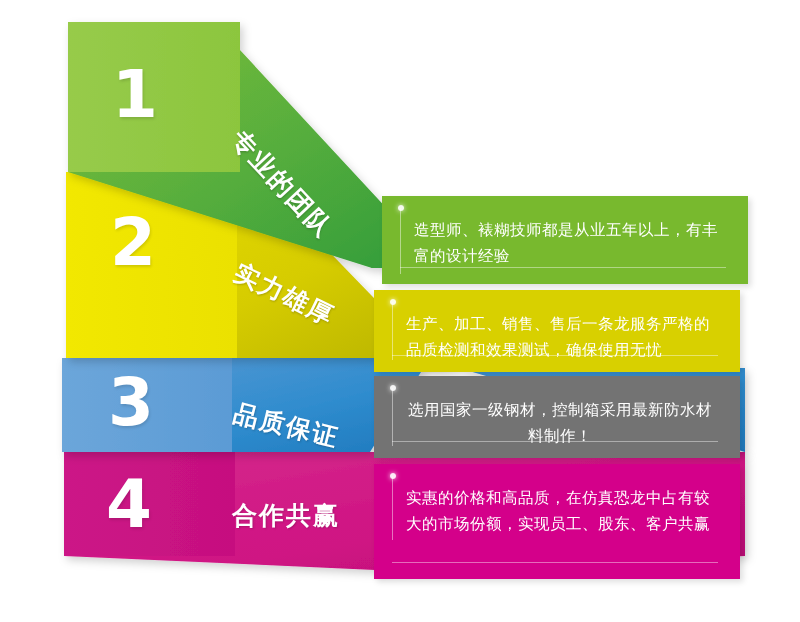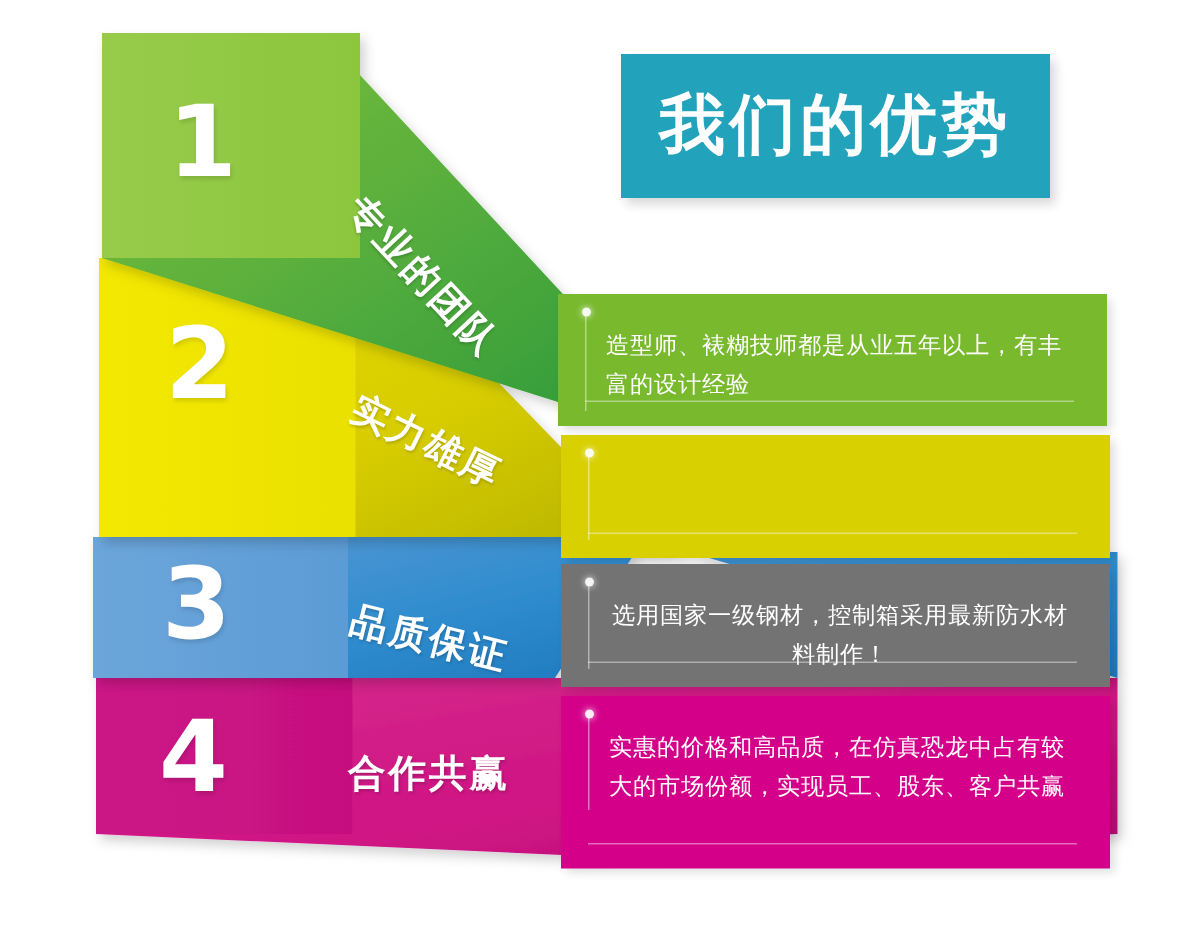--- a/index.html
+++ b/index.html
@@ -188,45 +188,43 @@
       <path d="M 66 172 L 237 172 L 237 358 L 66 358 Z" fill="url(#gYellowBlock)"></path>
     </g>
 
     <g filter="url(#softShadow)">
       <path d="M 68 22 L 212 22 L 440 268 L 372 268 L 68 172 Z" fill="url(#gGreenRib)"></path>
       <path d="M 68 22 L 214 22 L 442 268 L 372 268 L 236 172 L 68 172 Z" fill="url(#gGreenRib)"></path>
       <path d="M 68 22 L 240 22 L 240 172 L 68 172 Z" fill="url(#gGreenBlock)"></path>
     </g>
   </svg>
 
-  <div class="title-box" style="background:#22a3bb;">
-    <span class="title-text">我们的优势</span>
-  </div>
 
   <div class="num" style="left:112px; top:62px;">1</div>
   <div class="num" style="left:110px; top:210px;">2</div>
   <div class="num" style="left:108px; top:370px;">3</div>
   <div class="num" style="left:106px; top:472px;">4</div>
 
   <div class="ribbon-label" style="left:236px; top:122px; transform:rotate(47deg);">专业的团队</div>
 
   <div class="ribbon-label" style="left:236px; top:258px; transform:rotate(26deg);">实力雄厚</div>
 
   <div class="ribbon-label" style="left:234px; top:400px; transform:rotate(14deg);">品质保证</div>
 
   <div class="ribbon-label" style="left:232px; top:503px; transform:rotate(0deg);text-align:center;">合作共赢</div>
 
-  <div class="panel" style="left:372px; top:196px; width:366px; height:88px; background:#78b92e;">
+  <div class="panel" style="left:382px; top:196px; width:366px; height:88px; background:#78b92e;">
     <div class="pin"></div>
     <div class="ptext">造型师、裱糊技师都是从业五年以上，有丰富的设计经验</div>
     <div class="underline"></div>
   </div>
 
   <div class="panel" style="left:374px; top:290px; width:366px; height:82px; background:#d8d000;">
     <div class="pin" style="height:58px;"></div>
+    <div class="ptext">生产、加工、销售、售后一条龙服务严格的品质检测和效果测试，确保使用无忧</div>
     <div class="underline"></div>
   </div>
 
   <div class="panel" style="left:374px; top:376px; width:366px; height:82px; background:#737373;text-align:center;">
     <div class="pin" style="height:58px;"></div>
     <div class="ptext">选用国家一级钢材，控制箱采用最新防水材料制作！</div>
     <div class="underline"></div>
   </div>
 
   <div class="panel" style="left:374px; top:464px; width:366px; height:115px; background:#d4008a;">

